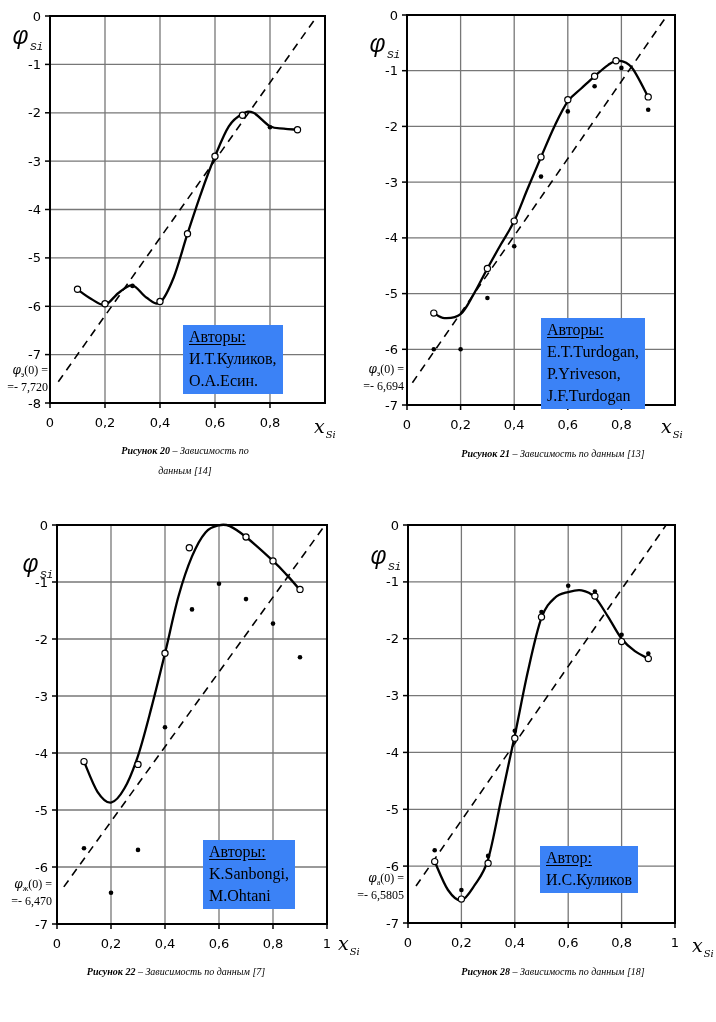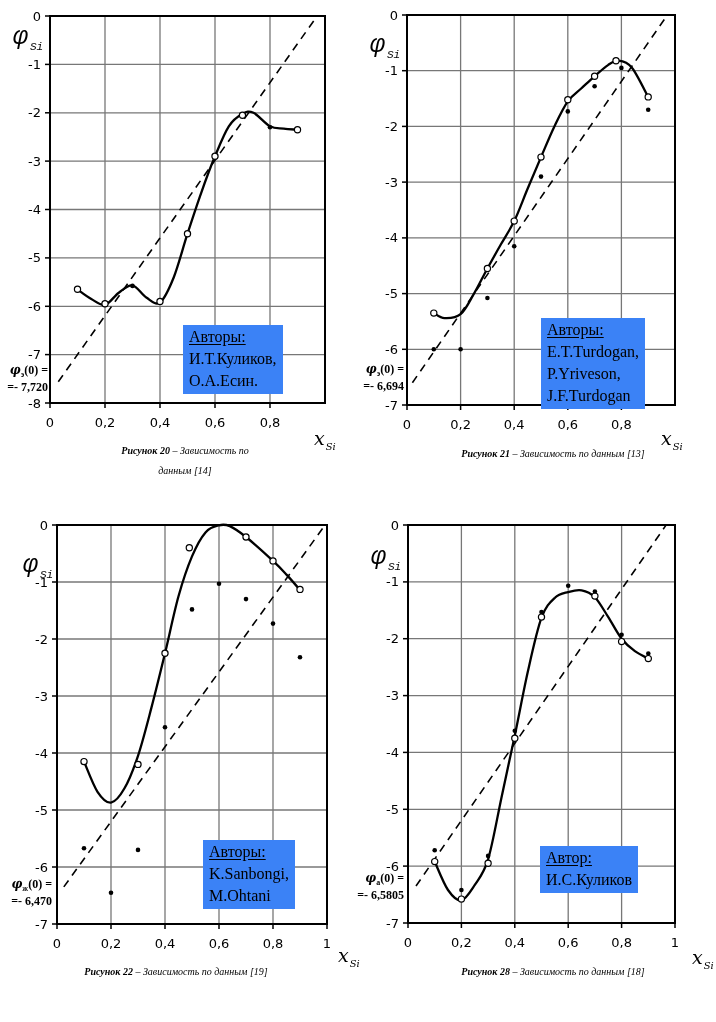--- a/index.html
+++ b/index.html
@@ -1,24 +1,24 @@
 <!DOCTYPE html>
 <html><head>
 <meta charset="utf-8">
 <style>
   html,body{margin:0;padding:0;background:#fff;}
   .page{position:relative;width:716px;height:1022px;background:#ffffff;overflow:hidden;
         font-family:"Liberation Serif",serif;color:#000;}
   svg.plot{position:absolute;overflow:visible;}
   .phi-label{position:absolute;font-family:Liberation Mono, monospace;font-style:italic;font-size:25px;line-height:25px;}
   .phi-label sub{font-size:11px;margin-left:2px;font-style:italic;}
-  .x-label{position:absolute;font-family:"DejaVu Serif",serif;font-style:italic;font-size:19px;line-height:19px;z-index:5;margin-top:12px;}
+  .x-label{position:absolute;font-family:"DejaVu Serif",serif;font-style:italic;font-size:19px;line-height:19px;z-index:5;}
   .x-label sub{font-size:10px;margin-left:1px;}
   .annot{position:absolute;font-size:12px;line-height:13px;text-align:right;z-index:4;
-         font-family:"Liberation Serif",serif;font-weight:bold;}
+         font-family:"Liberation Serif",serif;}
   .annot .it{font-family:"DejaVu Serif",serif;font-style:italic;}
   .annot sub{font-size:8px;}
   .authors{position:absolute;background:#3b82f6;font-size:16px;line-height:22px;padding:1px 6px 2px 6px;z-index:3;}
   .authors-title{text-decoration:underline;text-underline-offset:2px;}
   .caption{position:absolute;text-align:center;font-size:10px;line-height:20px;z-index:2;font-style:italic;}
   .cap-bold{font-weight:bold;}
 </style>
 </head>
 <body>
 
@@ -266,21 +266,21 @@
     <div class="annot" style="left:0px;top:878px;width:52px">
       <span class="it">φ</span><sub>ж</sub><span>(0) =</span><br>
       <span>=- 6,470</span>
     </div>
     <div class="authors" style="left:203px;top:840px">
       <div class="authors-title">Авторы:</div>
       <div>K.Sanbongi,</div>
       <div>M.Ohtani</div>
     </div>
     <div class="caption" style="left:30px;top:962px;width:292px">
-      <span class="cap-bold">Рисунок 22</span><span> – Зависимость по данным [19]</span>
+      <span class="cap-bold">Рисунок 22</span><span> – Зависимость по данным [7]</span>
     </div>
   </div>
 
   <div>
     <svg class="plot" style="left:358px;top:510px" width="358" height="440" viewBox="0 0 358 440">
         <g stroke="#777777" stroke-width="1.3">
           <line x1="50" y1="71.9" x2="317" y2="71.9"></line>
           <line x1="50" y1="128.7" x2="317" y2="128.7"></line>
           <line x1="50" y1="185.6" x2="317" y2="185.6"></line>
           <line x1="50" y1="242.4" x2="317" y2="242.4"></line>

